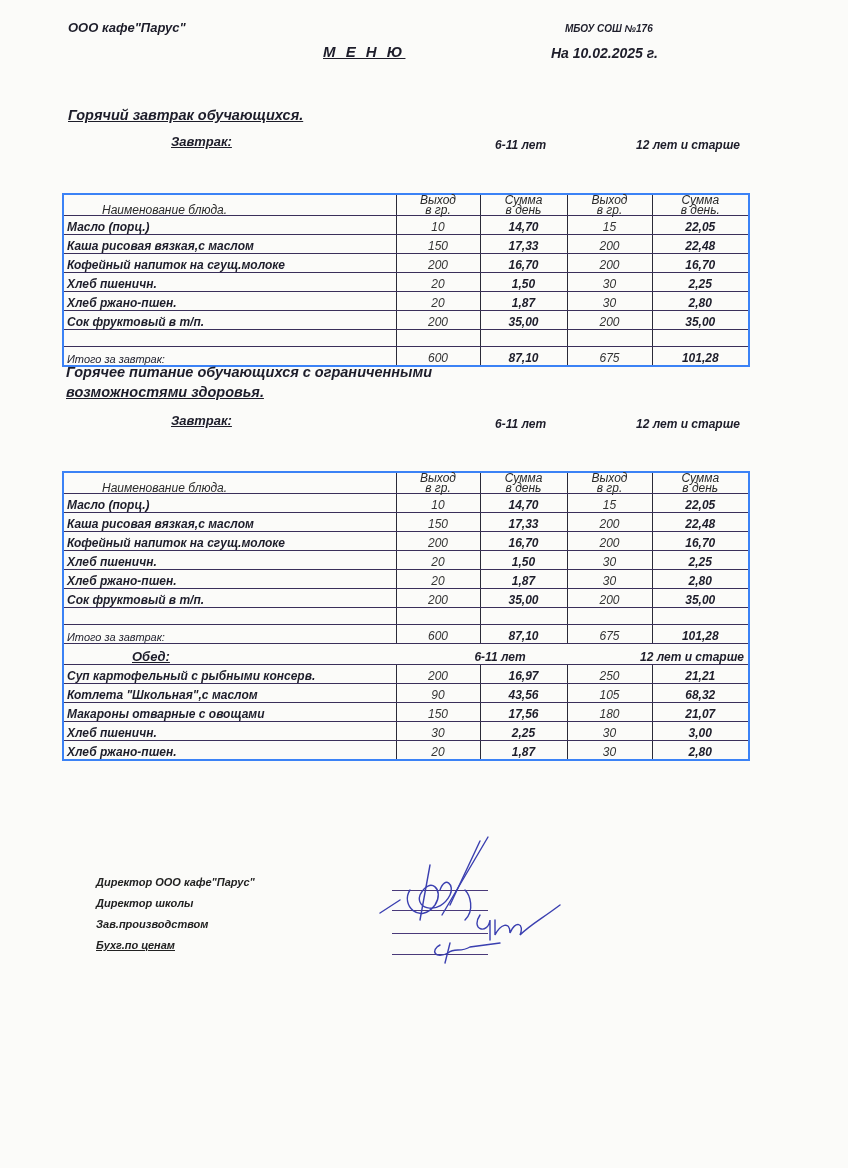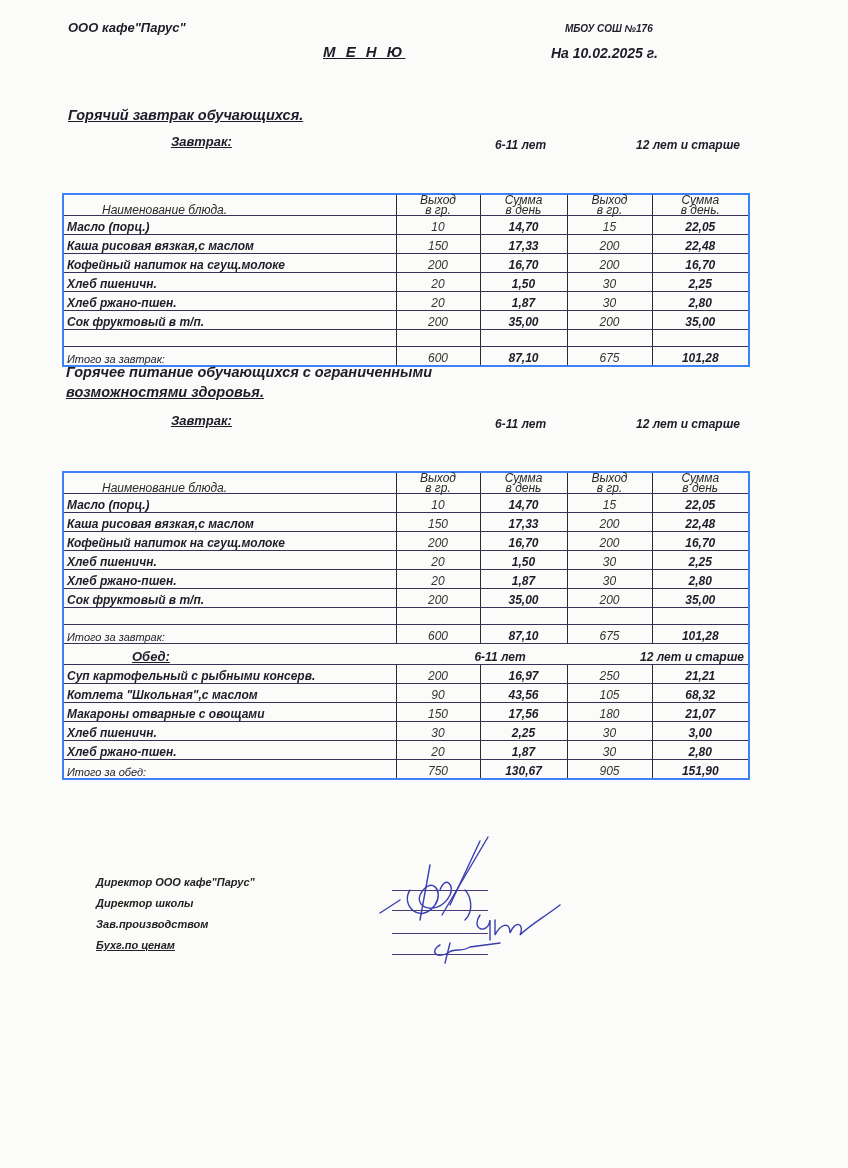--- a/index.html
+++ b/index.html
@@ -258,27 +258,20 @@
       </tr>
       <tr>
         <td class="name">Хлеб ржано-пшен.</td>
         <td class="qty">20</td>
         <td class="sum">1,87</td>
         <td class="qty">30</td>
         <td class="sum">2,80</td>
       </tr>
     </tbody>
   <tbody>
-      <tr class="total">
-    <td class="name">Итого за обед:</td>
-    <td class="qty">750</td>
-    <td class="sum">130,67</td>
-    <td class="qty">905</td>
-    <td class="sum">151,90</td>
-  </tr>
 </tbody>
   </table>
 
 <div class="abs sig-lbl" style="top:876px;">Директор ООО кафе"Парус"</div>
 <div class="abs sig-lbl" style="top:897px;">Директор школы</div>
 <div class="abs sig-lbl" style="top:918px;">Зав.производством</div>
 <div class="abs sig-lbl" style="top:939px;text-decoration:underline;">Бухг.по ценам</div>
 <div class="sig-line" style="top:890px;"></div>
 <div class="sig-line" style="top:910px;"></div>
 <div class="sig-line" style="top:933px;"></div>

